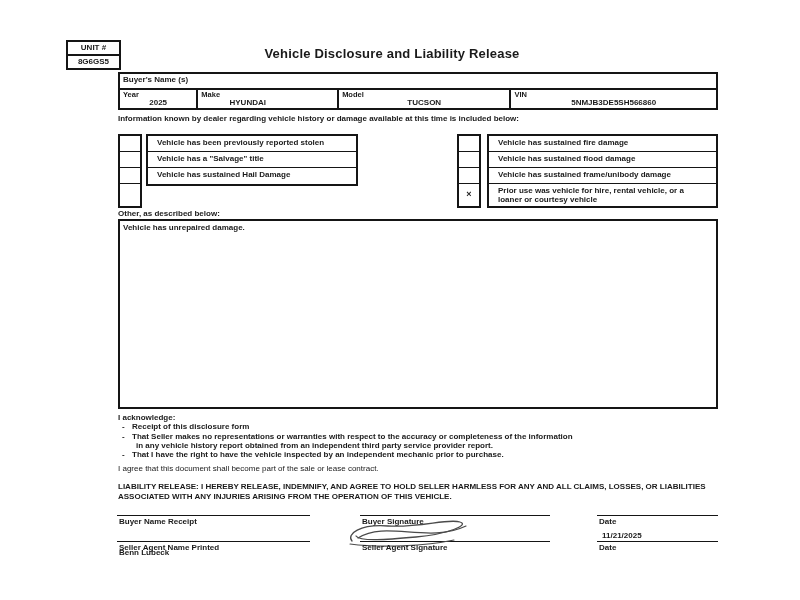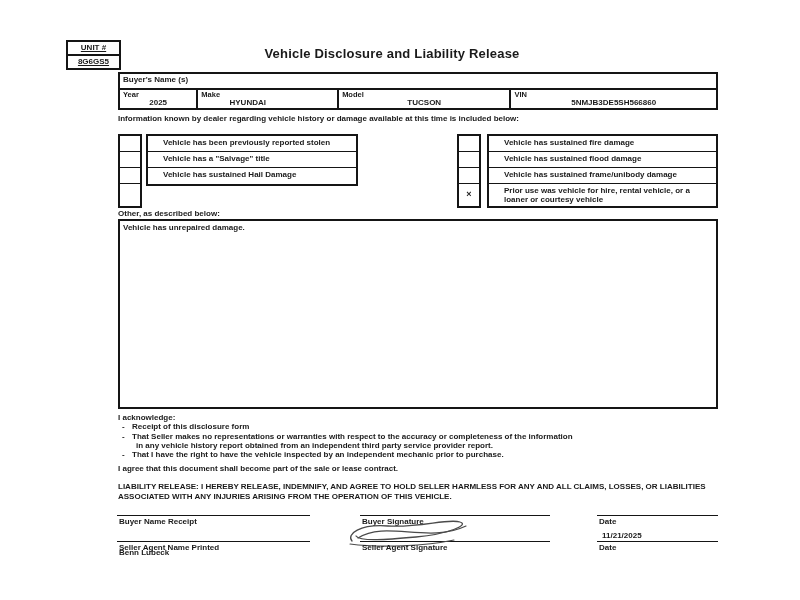--- a/index.html
+++ b/index.html
@@ -2,21 +2,21 @@
 <html><head>
 <meta charset="utf-8">
 <style>
   * { margin:0; padding:0; box-sizing:border-box; }
   html,body { width:800px; height:600px; background:#ffffff; overflow:hidden; }
   body { font-family:"Liberation Sans", sans-serif; color:#1a1a1a; position:relative; }
   .abs { position:absolute; }
 
   
   .unit-box { left:66px; top:40px; width:55px; border:2px solid #151515; text-align:center;
-              font-size:8px; font-weight:bold; background:#fff;text-decoration:underline; }
+              font-size:8px; font-weight:bold; background:#fff; }
   .unit-label { padding:1px 0 2px; border-bottom:2px solid #151515; }
   .unit-value { padding:1px 0 2px; }
 
   
   .doc-title { left:66px; top:46px; width:652px; text-align:center; font-size:13px;
                font-weight:bold; letter-spacing:.2px; }
 
   
   .vtable { left:118px; top:72px; width:600px; border:2px solid #151515; font-size:8px; font-weight:bold; }
   .vt-r1 { height:16px; padding:1px 3px; border-bottom:2px solid #151515; }
@@ -31,36 +31,36 @@
 
   
   .chkcol { width:24px; border:2px solid #151515; font-size:9px; font-weight:bold; text-align:center; }
   .chkcol-left { left:118px; top:134px; } .chkcol-right { left:457px; top:134px; }
   .txtcol { border:2px solid #151515; font-size:8px; font-weight:bold; }
   .txtcol-left { left:146px; top:134px; width:212px; } .txtcol-right { left:487px; top:134px; width:231px; }
   .cell { border-bottom:1px solid #151515; }
   .cell:last-child { border-bottom:none; }
   .cell-s { height:16px; }
   .cell-d { height:22px; }
-  .txtcol .cell { padding:2px 15px; line-height:9px; }
+  .txtcol .cell { padding:2px 9px; line-height:9px; }
   .chkcol .cell-s { line-height:15px; }
   .chkcol .cell-d { line-height:20px; }
 
   .other-label { left:118px; top:209px; font-size:8px; font-weight:bold; }
   .other-box { left:118px; top:219px; width:600px; height:190px; border:2px solid #151515;
                font-size:8px; font-weight:bold; padding:2px 3px; }
 
   
   .ack { left:118px; top:413px; width:582px; font-size:8px; font-weight:bold; line-height:9.3px; }
   .b-item { display:flex; }
   .b-dash { flex:0 0 14px; padding-left:4px; }
   .b-text { flex:1; }
   .b-cont { padding-left:18px; }
 
-  .agree { left:118px; top:464px; font-size:8px; font-weight:bold; }
+  .agree { left:118px; top:464px; font-size:8px; font-weight:normal; }
   .liability { left:118px; top:482px; width:600px; font-size:8px; font-weight:bold; line-height:9.5px; }
 
   
   .sigline { border-top:1.5px solid #151515; height:0; }
   .sl-c1 { left:117px; width:193px; } .sl-c2 { left:360px; width:190px; } .sl-c3 { left:597px; width:121px; }
   .sl-r1 { top:515px; } .sl-r2 { top:541px; }
   .siglabel, .sigvalue { font-size:8px; font-weight:bold; white-space:nowrap; }
   .lab-buyer-name { left:119px; top:517px; } .lab-buyer-sig { left:362px; top:517px; } .lab-buyer-date { left:599px; top:517px; }
   .lab-seller-name { left:119px; top:543px; } .lab-seller-sig { left:362px; top:543px; } .lab-seller-date { left:599px; top:543px; }
   .val-seller-name { left:119px; top:548px; } .val-seller-date { left:602px; top:531px; }

